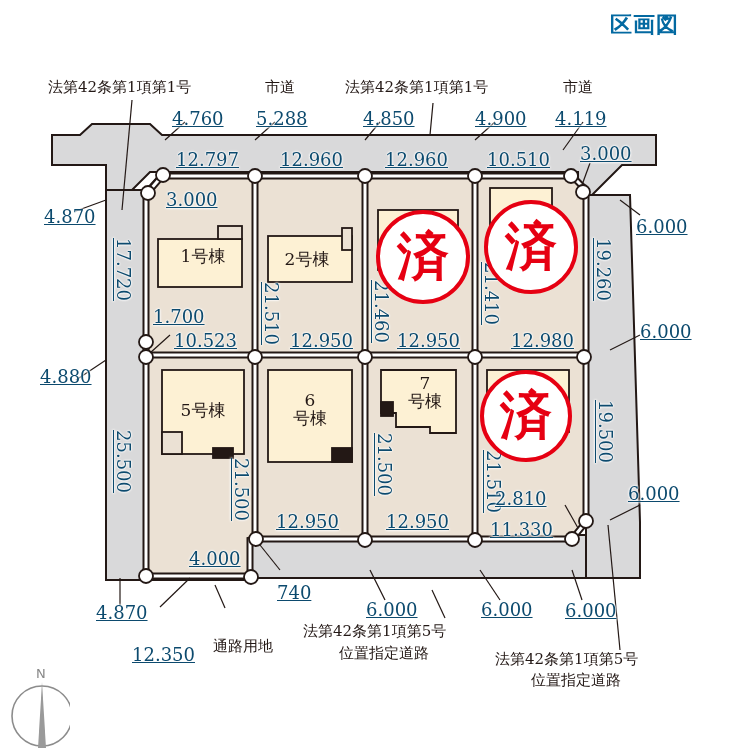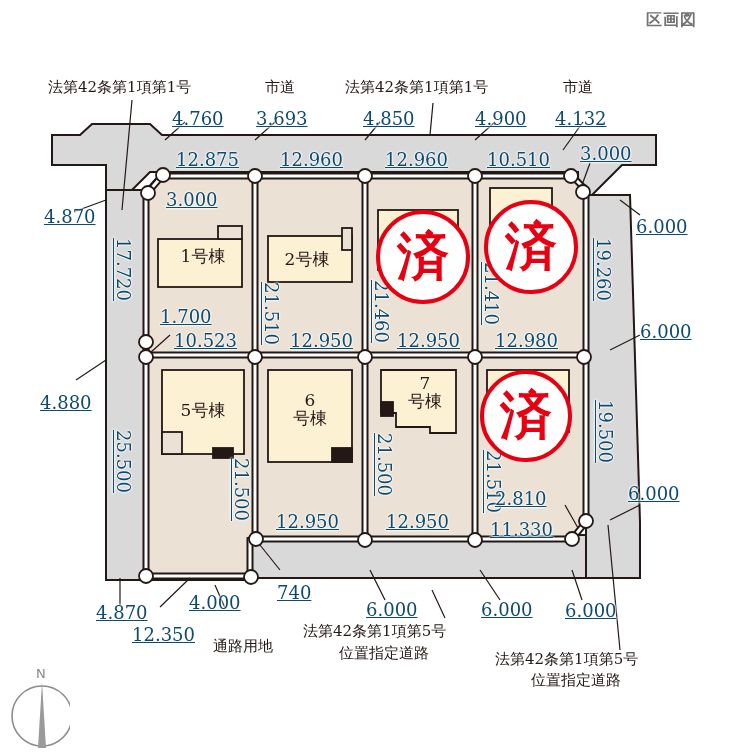--- a/index.html
+++ b/index.html
@@ -1,19 +1,19 @@
 <!DOCTYPE html>
 <html><head>
 <meta charset="utf-8">
 <style>
   html, body { margin:0; padding:0; background:#ffffff; }
   body { width:746px; height:756px; position:relative; overflow:hidden;
          font-family: "DejaVu Serif", "Liberation Serif", serif; color:#231815; }
-  .title { position:absolute; left:646px; top:10px; font-family:"DejaVu Sans","Liberation Sans",sans-serif;
-           font-weight:bold; font-size:16px; letter-spacing:1px; color:#737373; }
+  .title { position:absolute; left:610px; top:10px; font-family:"DejaVu Sans","Liberation Sans",sans-serif;
+           font-weight:bold; font-size:22px; letter-spacing:1px; color:#0369a1; }
   svg { position:absolute; left:0; top:0; }
   .lbl { position:absolute; font-size:15px; white-space:nowrap; line-height:1; color:#231815; }
   .dim { position:absolute; font-size:18px; white-space:nowrap; line-height:1; color:#0c4a6e;
          text-shadow: 0 0 2px #fff, 0 0 2px #fff, 0 0 3px #fff; text-decoration: underline; }
   .vert { writing-mode: vertical-rl; }
   .bld { position:absolute; font-size:17px; line-height:1.05; text-align:center; color:#231815; }
   .stamp { position:absolute; width:86px; height:86px; border:4px solid #e60012; border-radius:50%;
            background:#ffffff; color:#e60012; font-family:"DejaVu Sans","Liberation Sans",sans-serif;
            font-size:52px; font-weight:bold; display:flex; align-items:center; justify-content:center;
            box-sizing:border-box; }
@@ -134,63 +134,63 @@
     <line x1="432" y1="590" x2="445" y2="618"></line>
   </g>
 </svg>
 
 <div class="lbl" style="left:48px;top:80px;">法第42条第1項第1号</div>
 <div class="lbl" style="left:265px;top:80px;">市道</div>
 <div class="lbl" style="left:345px;top:80px;">法第42条第1項第1号</div>
 <div class="lbl" style="left:563px;top:80px;">市道</div>
 
 <div class="dim" style="left:172px;top:110px;">4.760</div>
-<div class="dim" style="left:256px;top:110px;">3.693</div>
+<div class="dim" style="left:256px;top:110px;">5.288</div>
 <div class="dim" style="left:363px;top:110px;">4.850</div>
 <div class="dim" style="left:475px;top:110px;">4.900</div>
-<div class="dim" style="left:555px;top:110px;">4.132</div>
-
-<div class="dim" style="left:176px;top:151px;">12.875</div>
+<div class="dim" style="left:555px;top:110px;">4.119</div>
+
+<div class="dim" style="left:176px;top:151px;">12.797</div>
 <div class="dim" style="left:280px;top:151px;">12.960</div>
 <div class="dim" style="left:385px;top:151px;">12.960</div>
 <div class="dim" style="left:487px;top:151px;">10.510</div>
 <div class="dim" style="left:580px;top:145px;">3.000</div>
 <div class="dim" style="left:166px;top:191px;">3.000</div>
 
 <div class="dim" style="left:44px;top:208px;">4.870</div>
 <div class="dim vert" style="left:114px;top:238px;">17.720</div>
-<div class="dim" style="left:153px;top:308px;margin-left:7px;">1.700</div>
+<div class="dim" style="left:153px;top:308px;">1.700</div>
 <div class="dim" style="left:174px;top:332px;">10.523</div>
-<div class="dim" style="left:40px;top:394px;">4.880</div>
+<div class="dim" style="left:40px;top:368px;">4.880</div>
 <div class="dim vert" style="left:114px;top:430px;">25.500</div>
 
 <div class="dim vert" style="left:262px;top:282px;">21.510</div>
 <div class="dim" style="left:290px;top:332px;">12.950</div>
 <div class="dim vert" style="left:372px;top:280px;">21.460</div>
 <div class="dim" style="left:397px;top:332px;">12.950</div>
 <div class="dim vert" style="left:482px;top:262px;">21.410</div>
-<div class="dim" style="left:495px;top:332px;">12.980</div>
+<div class="dim" style="left:511px;top:332px;">12.980</div>
 <div class="dim vert" style="left:594px;top:238px;">19.260</div>
 <div class="dim" style="left:636px;top:218px;">6.000</div>
 <div class="dim" style="left:640px;top:323px;">6.000</div>
 
 <div class="dim vert" style="left:232px;top:458px;">21.500</div>
 <div class="dim vert" style="left:375px;top:433px;">21.500</div>
 <div class="dim vert" style="left:484px;top:450px;">21.510</div>
 <div class="dim vert" style="left:596px;top:400px;">19.500</div>
 <div class="dim" style="left:276px;top:513px;">12.950</div>
 <div class="dim" style="left:386px;top:513px;">12.950</div>
 <div class="dim" style="left:490px;top:521px;">11.330</div>
 <div class="dim" style="left:495px;top:490px;">2.810</div>
 <div class="dim" style="left:628px;top:485px;">6.000</div>
-<div class="dim" style="left:189px;top:550px;margin-top:44px;">4.000</div>
+<div class="dim" style="left:189px;top:550px;">4.000</div>
 <div class="dim" style="left:277px;top:584px;">740</div>
 
 <div class="dim" style="left:96px;top:604px;">4.870</div>
-<div class="dim" style="left:132px;top:626px;">12.350</div>
+<div class="dim" style="left:132px;top:646px;">12.350</div>
 <div class="lbl" style="left:213px;top:639px;">通路用地</div>
 <div class="dim" style="left:366px;top:601px;">6.000</div>
 <div class="dim" style="left:481px;top:601px;">6.000</div>
 <div class="dim" style="left:565px;top:602px;">6.000</div>
 <div class="lbl" style="left:303px;top:624px;">法第42条第1項第5号</div>
 <div class="lbl" style="left:339px;top:646px;">位置指定道路</div>
 <div class="lbl" style="left:495px;top:652px;">法第42条第1項第5号</div>
 <div class="lbl" style="left:531px;top:673px;">位置指定道路</div>
 
 <div class="bld" style="left:168px;top:248px;width:70px;">1号棟</div>

